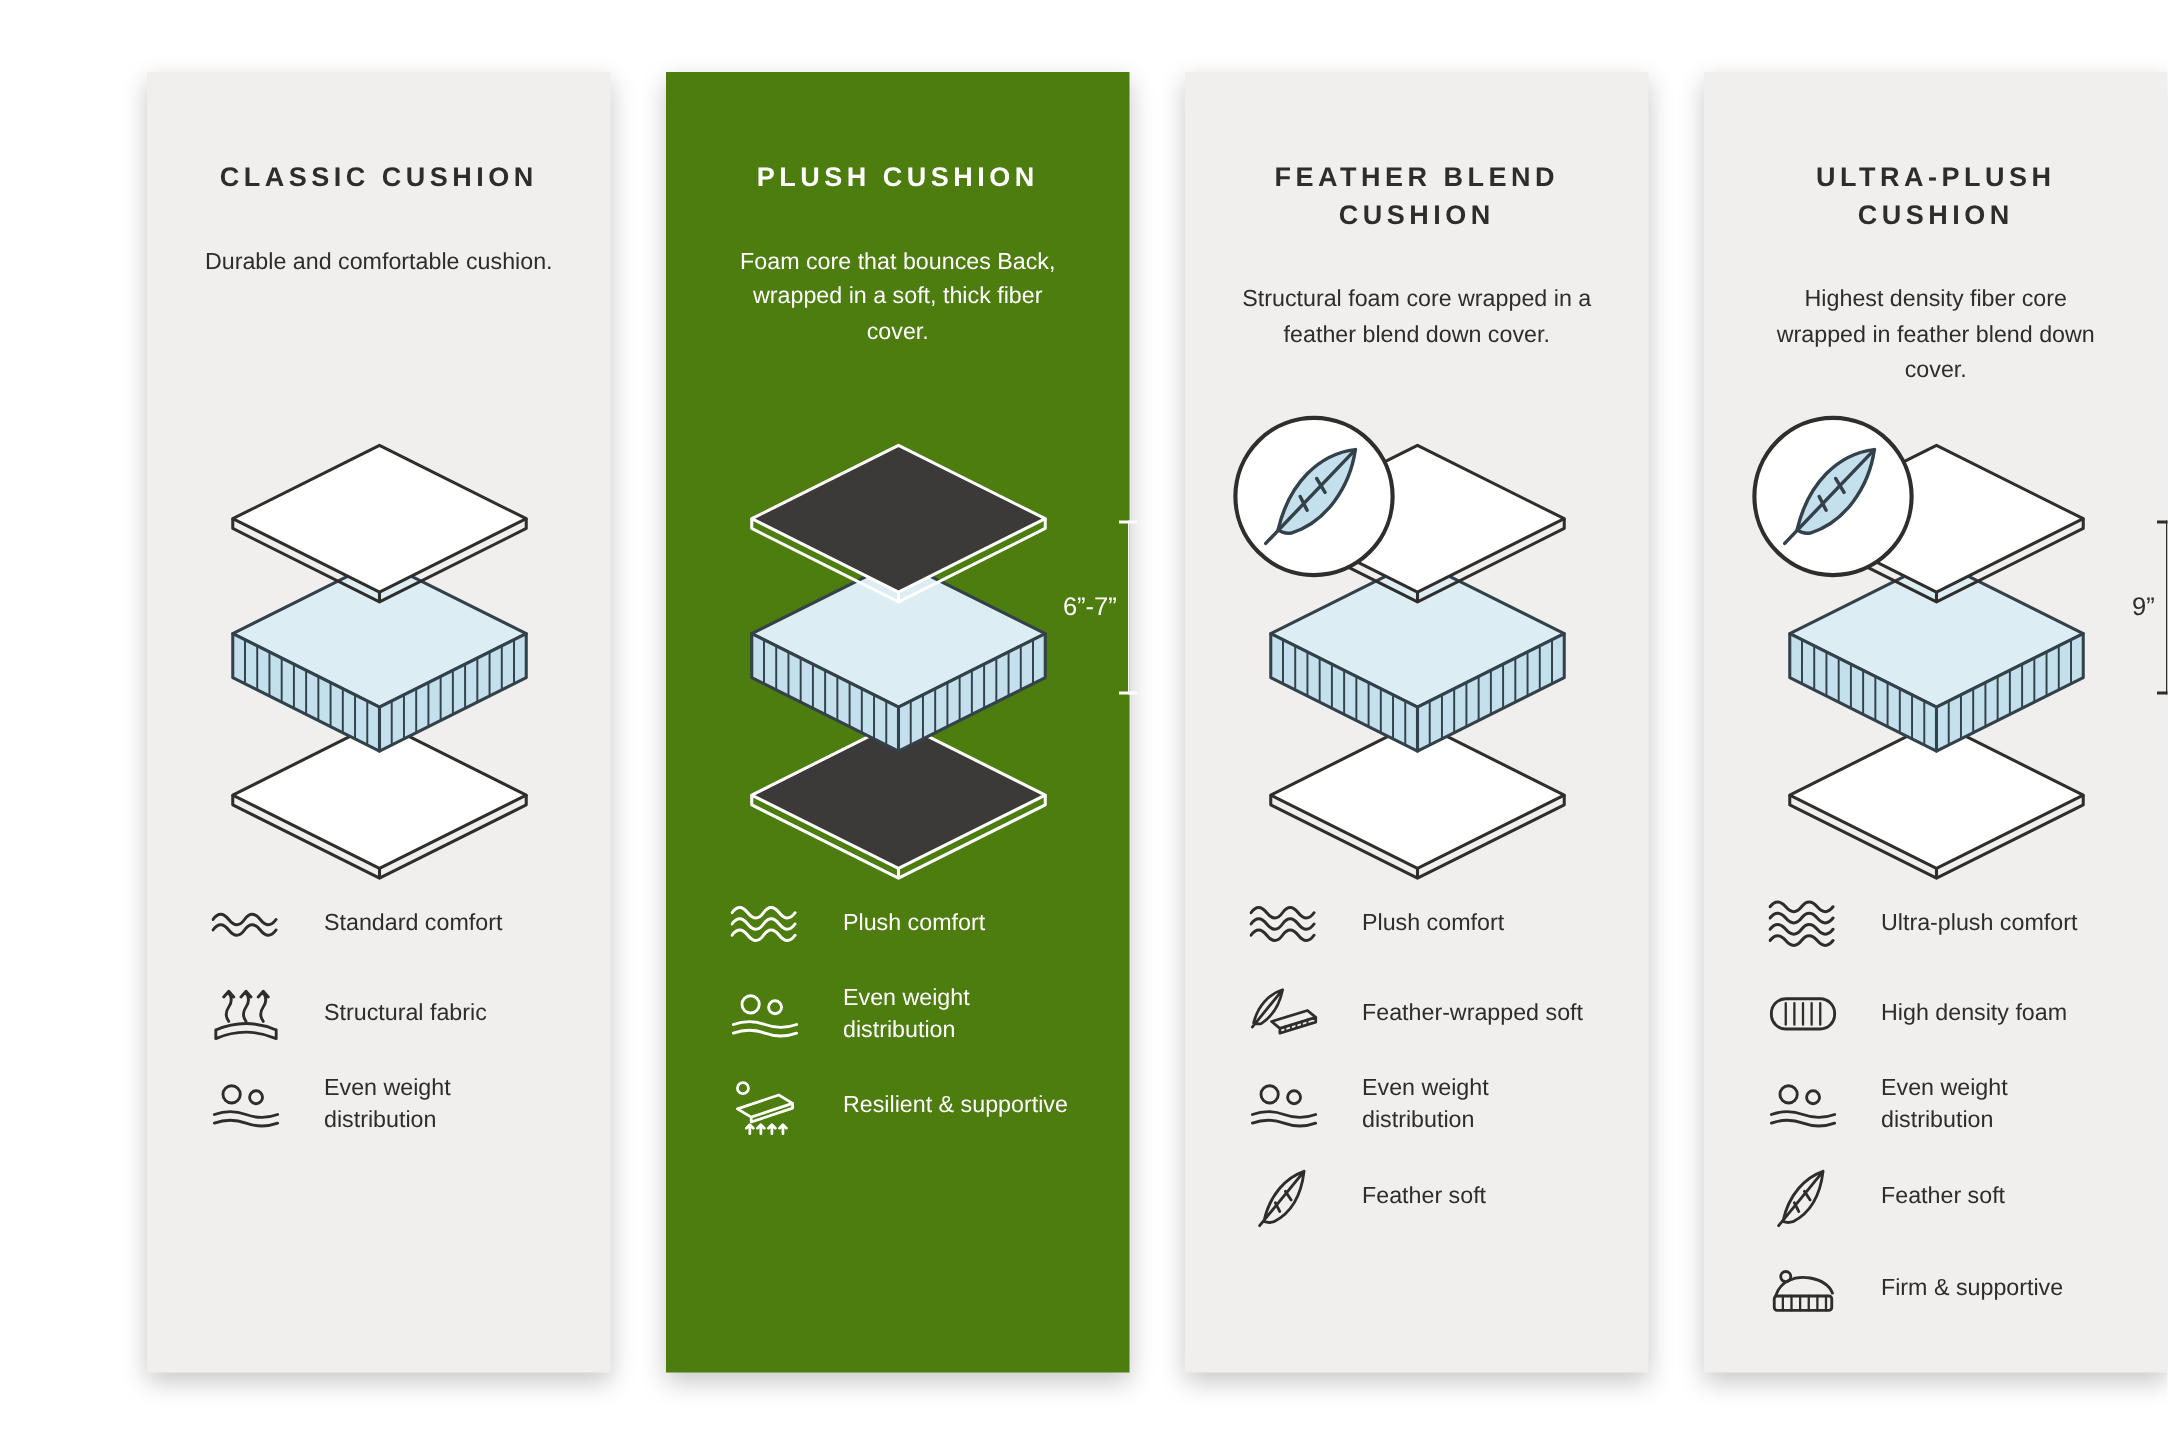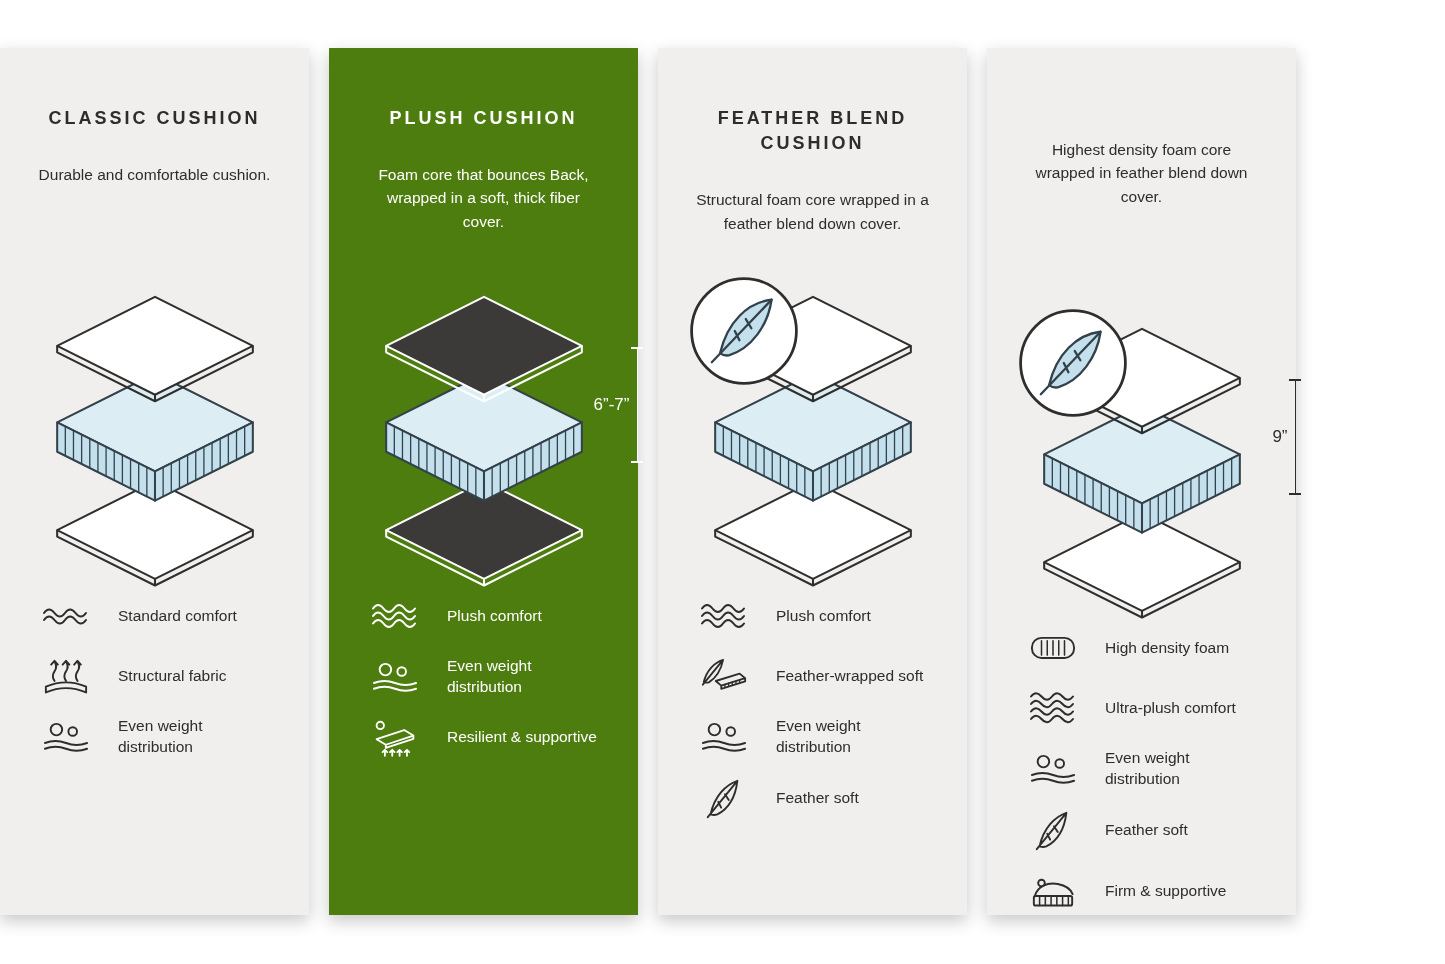--- a/index.html
+++ b/index.html
@@ -1,20 +1,20 @@
 <!DOCTYPE html>
 <html><head>
 <meta charset="utf-8">
 <style>
   html,body{margin:0;padding:0;}
   body{
     width:1445px;height:964px;background:#ffffff;
     font-family:"Liberation Sans",sans-serif;color:#2e2d2b;overflow:hidden;
   }
-  .row{display:flex;justify-content:flex-start;align-items:flex-start;gap:20px;padding-top:48px;}
+  .row{display:flex;justify-content:flex-end;align-items:flex-start;gap:37px;padding-top:48px;}
   .card{
     width:309px;height:867px;box-sizing:border-box;background:#f0efed;
     box-shadow:0 6px 16px rgba(0,0,0,.22);
     padding:58px 30px 0;text-align:center;position:relative;
     --foamtop:#ddedf4;--foamside:#c5e0ed;--foamline:#33414a;
   }
   .card.light{--line:#2f2e2c;--cover:#ffffff;}
   .card.dark{background:#4d7c0f;color:#ffffff;--line:#ffffff;--cover:#3b3a38;}
   .title{font-size:18px;font-weight:700;letter-spacing:3px;line-height:1.4;margin:0;}
   .desc{font-size:15.5px;line-height:1.5;max-width:238px;margin:32px auto 0;}
@@ -255,55 +255,56 @@
               <use href="#sym-feather"></use>
             </svg>
           </span>
         <span class="flabel">Feather soft</span>
       </li>
     </ul>
   </section>
 
   <section class="card light">
     <div class="head">
-      <p class="desc">Highest density foam core wrapped in feather blend down cover.</p>
+      <h2 class="title">ULTRA-PLUSH CUSHION</h2>
+      <p class="desc">Highest density fiber core wrapped in feather blend down cover.</p>
     </div>
     <div class="illus-wrap">
       <div class="illus">
         <svg class="stack" viewBox="0 0 260 368">
             <use href="#sym-stack"></use>
           </svg>
         <svg class="badge" viewBox="0 0 124 124">
             <use href="#sym-feather-badge"></use>
           </svg>
         <div class="measure">
           <span class="mlabel">9”</span>
           <span class="mline"></span>
         </div>
       </div>
     </div>
     <ul class="features">
       <li class="feature">
         <span class="ficon">
+            <svg viewBox="0 0 46 33">
+              <use href="#sym-wave4"></use>
+            </svg>
+          </span>
+        <span class="flabel">Ultra-plush comfort</span>
+      </li>
+      <li class="feature">
+        <span class="ficon">
             <svg viewBox="0 0 48 28">
               <use href="#sym-densefoam"></use>
             </svg>
           </span>
         <span class="flabel">High density foam</span>
       </li>
       <li class="feature">
         <span class="ficon">
-            <svg viewBox="0 0 46 33">
-              <use href="#sym-wave4"></use>
-            </svg>
-          </span>
-        <span class="flabel">Ultra-plush comfort</span>
-      </li>
-      <li class="feature">
-        <span class="ficon">
             <svg viewBox="0 0 48 36">
               <use href="#sym-weight"></use>
             </svg>
           </span>
         <span class="flabel">Even weight distribution</span>
       </li>
       <li class="feature">
         <span class="ficon">
             <svg viewBox="0 0 40 44">
               <use href="#sym-feather"></use>

